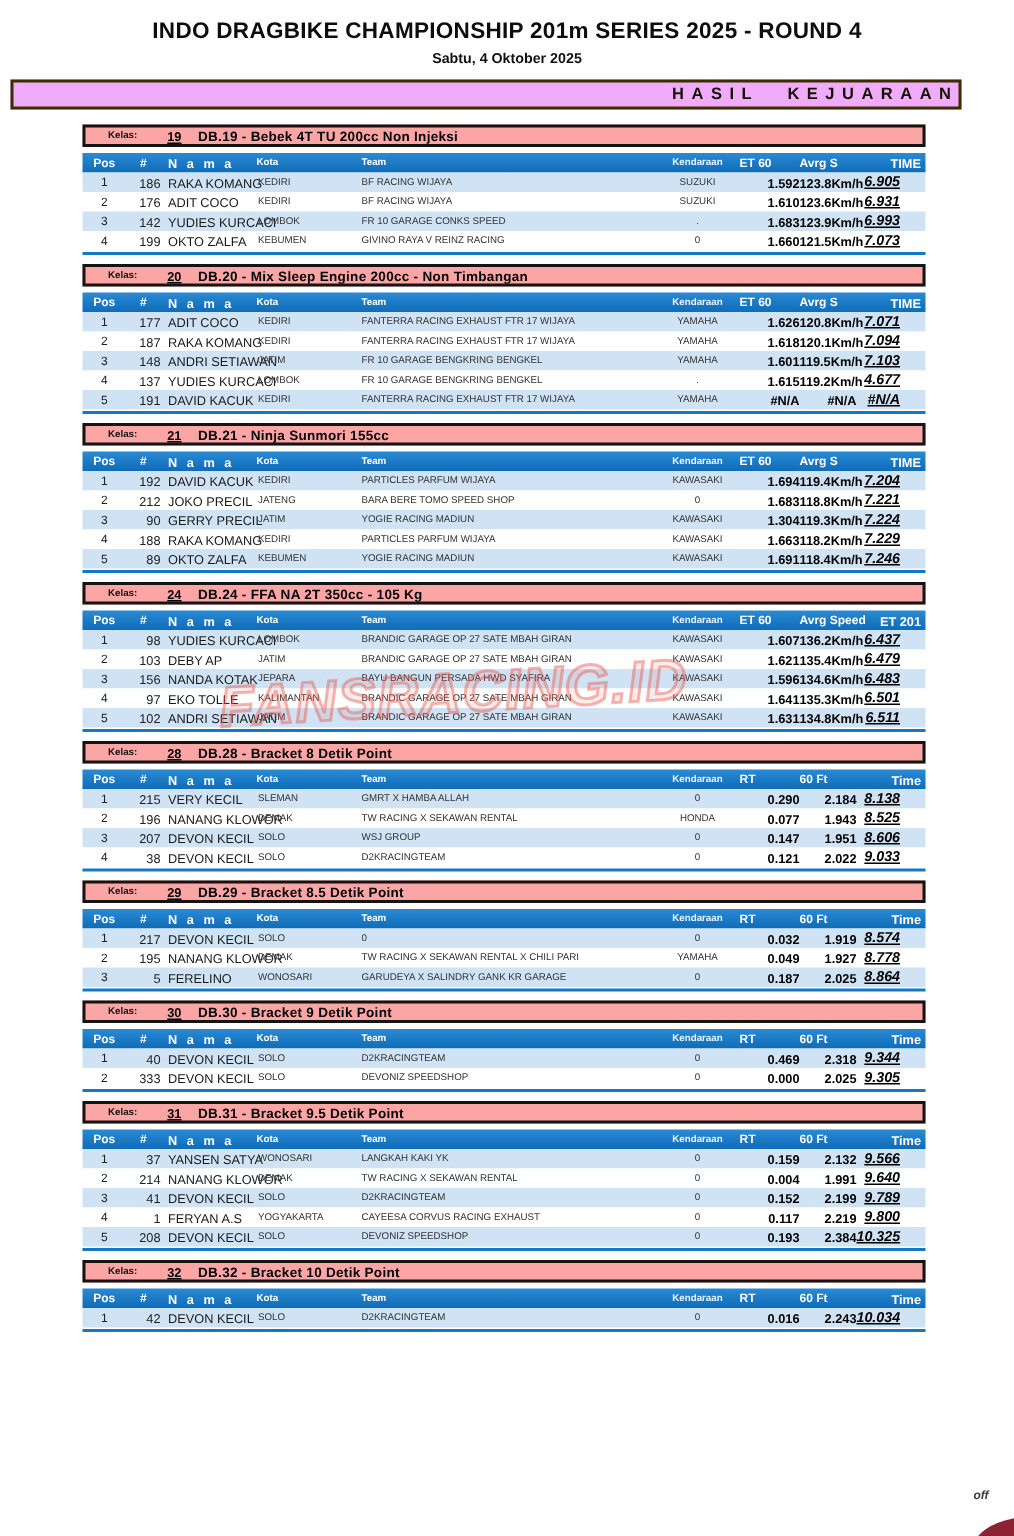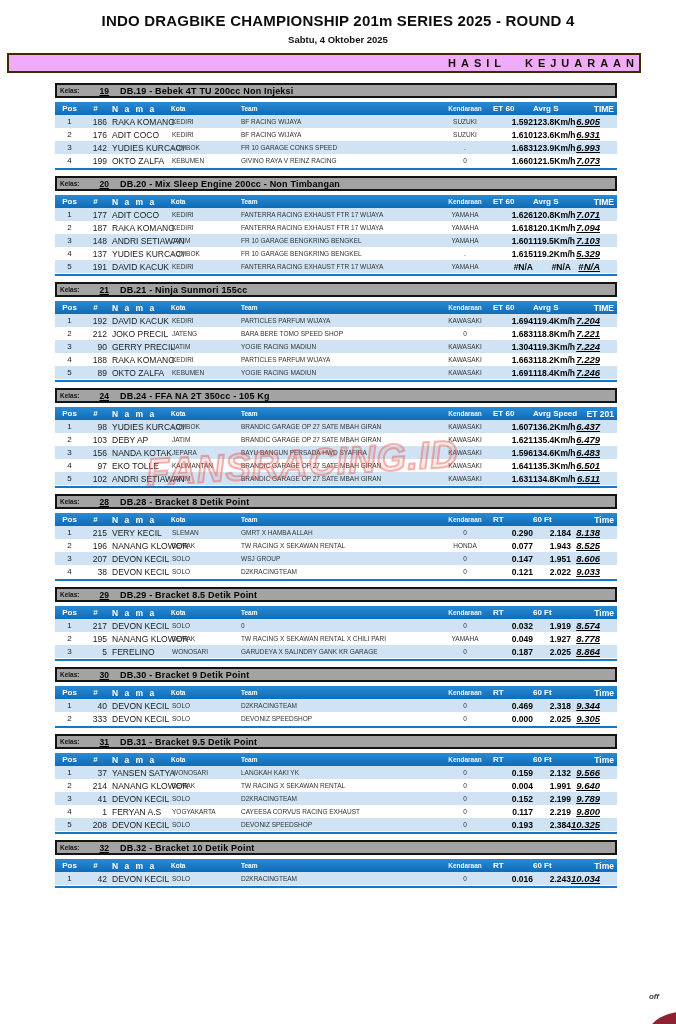--- a/index.html
+++ b/index.html
@@ -19,22 +19,22 @@
     display:flex;align-items:center;justify-content:flex-end;
   }
   .banner span{
     font-size:11px;font-weight:bold;color:#151000;
     letter-spacing:5px;word-spacing:11px;
   }
   
   #sections{margin:10px 0 0 55px;width:562px;}
   .kelas-section{margin-bottom:6px;}
   .kelas-bar{
-    box-sizing:border-box;height:15px;background:#a3a3a3;border:2px solid #141414;
-    display:flex;align-items:center;padding:0 3px;
+    box-sizing:border-box;height:15px;background:#fca5a5;border:2px solid #141414;
+    display:flex;align-items:center;padding:0 15px;
   }
   .kelas-label{font-size:6.5px;font-weight:bold;color:#111;}
   .kelas-no{font-size:8.5px;font-weight:bold;color:#000;text-decoration:underline;margin:0 11px 0 20px;}
   .kelas-title{font-size:9px;font-weight:bold;color:#000;letter-spacing:.2px;}
   .thead,.trow{
     display:grid;
     grid-template-columns:29px 23px 64px 70px 1fr 56px 40px 38px 46px;
     align-items:center;white-space:nowrap;
   }
   .thead{
@@ -214,21 +214,21 @@
 
   <div class="trow">
     <span class="c-pos">4</span>
     <span class="c-num">137</span>
     <span class="c-nama">YUDIES KURCACI</span>
     <span class="c-kota">LOMBOK</span>
     <span class="c-team">FR 10 GARAGE BENGKRING BENGKEL</span>
     <span class="c-kend">.</span>
     <span class="c-v1">1.615</span>
     <span class="c-v2">119.2Km/h</span>
-    <span class="c-v3">5.329</span>
+    <span class="c-v3">4.677</span>
   </div>
 
   <div class="trow alt">
     <span class="c-pos">5</span>
     <span class="c-num">191</span>
     <span class="c-nama">DAVID KACUK</span>
     <span class="c-kota">KEDIRI</span>
     <span class="c-team">FANTERRA RACING EXHAUST FTR 17 WIJAYA</span>
     <span class="c-kend">YAMAHA</span>
     <span class="c-v1">#N/A</span>

